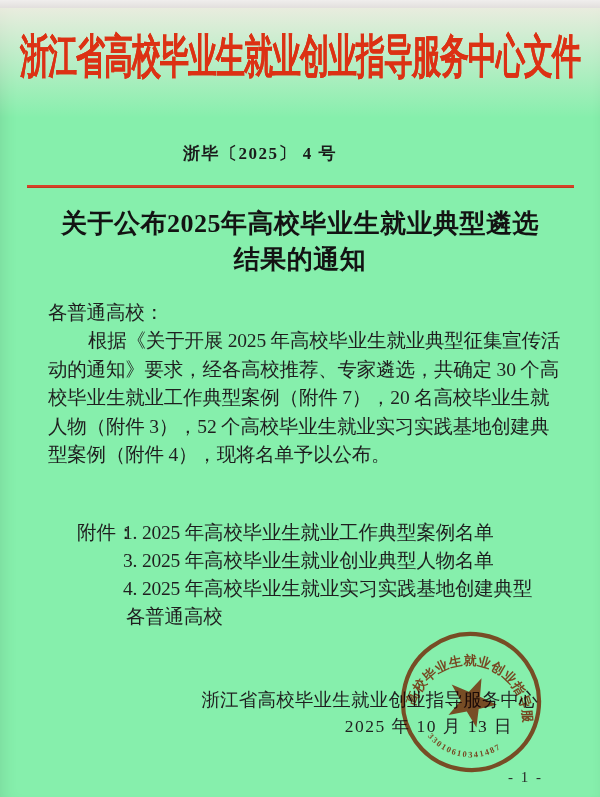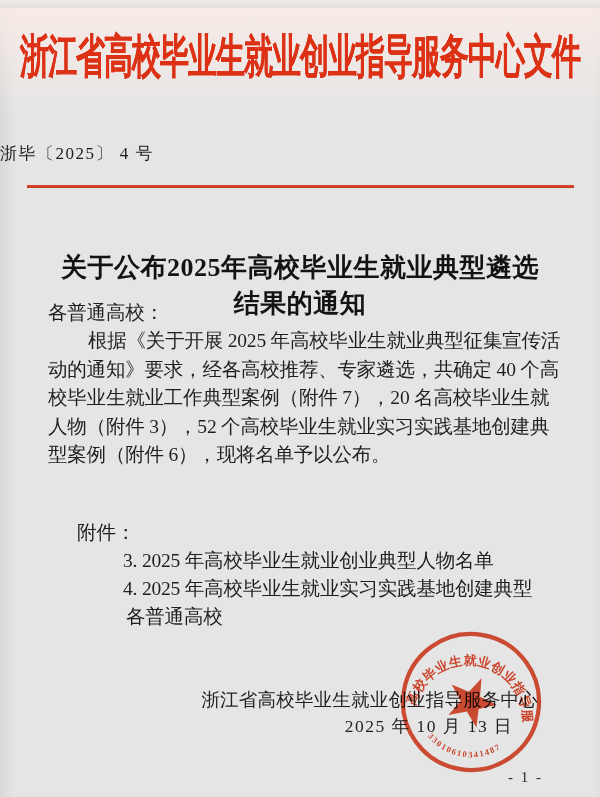--- a/index.html
+++ b/index.html
@@ -1,36 +1,36 @@
 <!DOCTYPE html>
 <html><head>
 <meta charset="utf-8">
 <style>
   html,body{margin:0;padding:0;background:#888;}
   .page{
     position:relative;width:600px;height:797px;margin:0 auto;
-    background:#e5e5e5;overflow:hidden;
+    background:#86efac;overflow:hidden;
     font-family:"Liberation Serif","DejaVu Serif",serif;color:#1e1e1e;
     box-shadow:inset 14px 0 20px -16px rgba(0,0,0,.14), inset -8px 0 14px -12px rgba(0,0,0,.08);
   }
   .scan-top{position:absolute;top:0;left:0;right:0;height:8px;background:linear-gradient(#f0eeed,#e2dfdd);}
   .scan-tint{position:absolute;top:8px;left:0;right:0;height:110px;
     background:linear-gradient(180deg,rgba(250,236,231,.85),rgba(250,236,231,0));}
   .header-title{position:absolute;top:28px;left:0;right:0;height:60px;
     display:flex;align-items:center;justify-content:center;}
   .header-title span{
     display:inline-block;font-size:29px;font-weight:bold;color:#dc3114;
     letter-spacing:-1px;white-space:nowrap;transform:scaleY(1.6);
     text-shadow:0 0 .4px #dc3114;}
-  .doc-number{position:absolute;top:142px;left:0;width:520px;
-    font-size:17px;font-weight:400;letter-spacing:1.5px;color:#1b1b1b;white-space:nowrap;}
+  .doc-number{position:absolute;top:142px;left:0;width:520px;text-align:center;
+    font-size:17px;font-weight:700;letter-spacing:1.5px;color:#1b1b1b;white-space:nowrap;}
   .red-rule{position:absolute;top:185px;left:27px;width:547px;height:3px;
     background:linear-gradient(180deg,#d84228 55%,#b23420);}
   .doc-title{position:absolute;top:206px;left:0;right:0;text-align:center;
-    font-weight:bold;font-size:26px;line-height:36px;color:#131313;letter-spacing:.5px;margin-top:44px;}
+    font-weight:bold;font-size:26px;line-height:36px;color:#131313;letter-spacing:.5px;}
   .body-block{position:absolute;left:48px;top:299px;width:500px;
     font-size:19.5px;line-height:28.4px;color:#1f1f1f;}
   .body-line{white-space:nowrap;letter-spacing:-.2px;}
   .body-line.indent{text-indent:2.05em;}
   .attachments{position:absolute;left:77px;top:519px;font-size:19.5px;line-height:28.1px;color:#1f1f1f;}
   .att-row{display:flex;white-space:nowrap;}
   .att-label,.att-spacer{width:46px;flex:0 0 46px;}
   .att-item{letter-spacing:-.2px;}
   .att-cont{margin-left:3px;}
   .signature-org{position:absolute;top:687px;right:62px;font-size:18.5px;
@@ -64,29 +64,30 @@
   <div class="red-rule"></div>
 
   <div class="doc-title">
     <div>关于公布2025年高校毕业生就业典型遴选</div>
     <div>结果的通知</div>
   </div>
 
   <div class="body-block">
     <div class="body-line">各普通高校：</div>
     <div class="body-line indent">根据《关于开展 2025 年高校毕业生就业典型征集宣传活</div>
-    <div class="body-line">动的通知》要求，经各高校推荐、专家遴选，共确定 40 个高</div>
+    <div class="body-line">动的通知》要求，经各高校推荐、专家遴选，共确定 30 个高</div>
     <div class="body-line">校毕业生就业工作典型案例（附件 7），20 名高校毕业生就</div>
     <div class="body-line">人物（附件 3），52 个高校毕业生就业实习实践基地创建典</div>
-    <div class="body-line">型案例（附件 6），现将名单予以公布。</div>
+    <div class="body-line">型案例（附件 4），现将名单予以公布。</div>
   </div>
 
   <div class="attachments">
     <div class="att-row">
       <span class="att-label">附件：</span>
+      <span class="att-item">1. 2025 年高校毕业生就业工作典型案例名单</span>
     </div>
     <div class="att-row">
       <span class="att-spacer"></span>
       <span class="att-item">3. 2025 年高校毕业生就业创业典型人物名单</span>
     </div>
     <div class="att-row">
       <span class="att-spacer"></span>
       <span class="att-item">4. 2025 年高校毕业生就业实习实践基地创建典型</span>
     </div>
     <div class="att-row">

